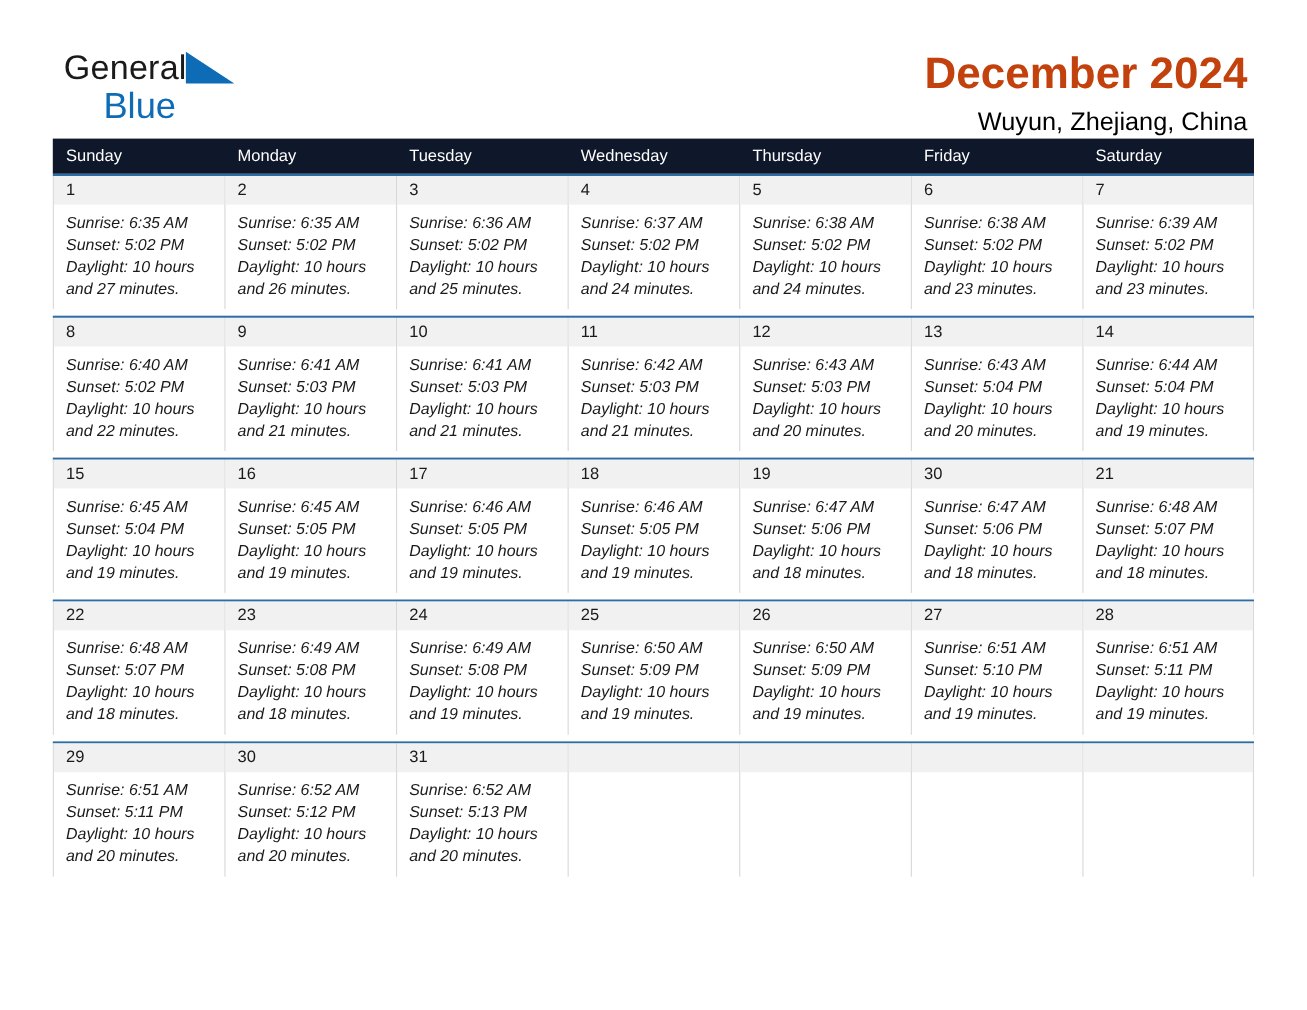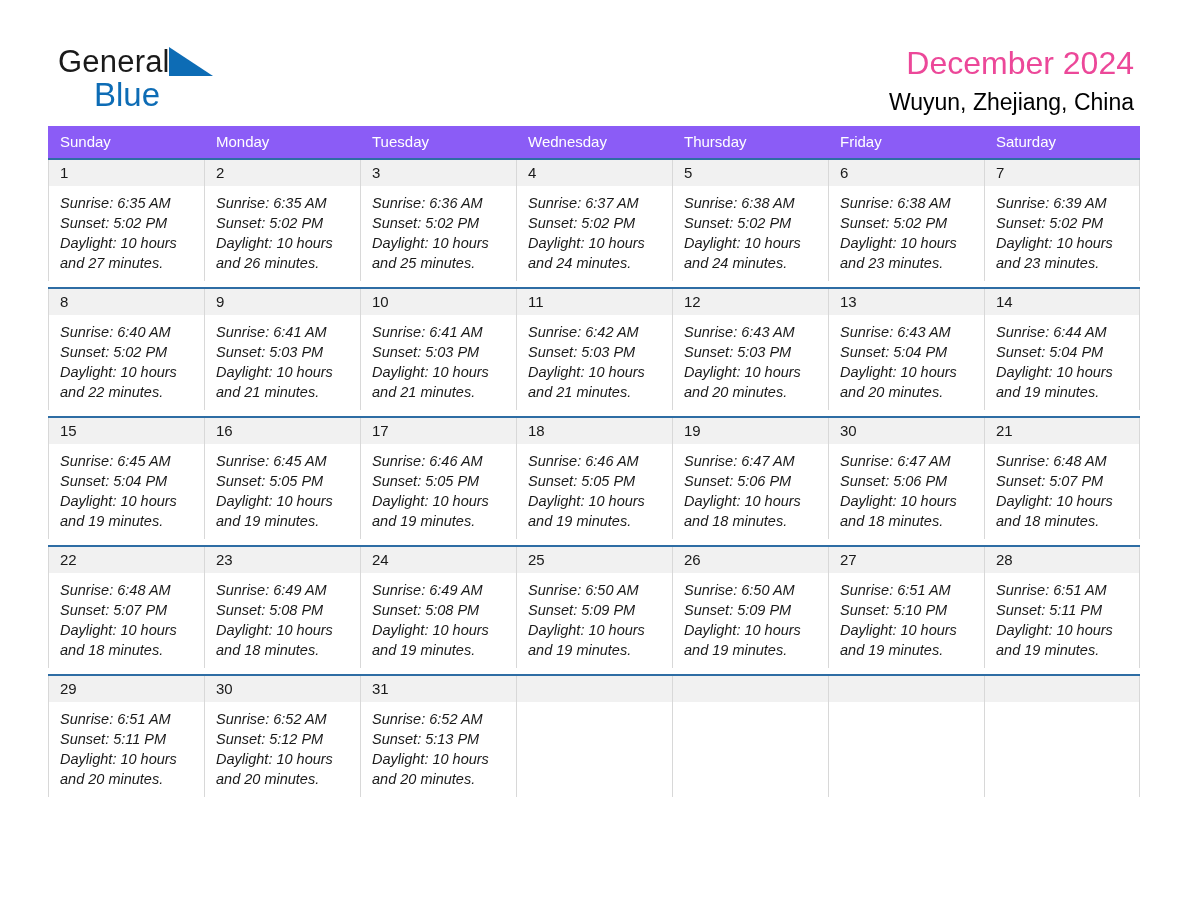--- a/index.html
+++ b/index.html
@@ -56,44 +56,44 @@
     line-height: 1;
     display: block;
     margin-top: -4px;
     margin-left: 36px;
   }
   .titles {
     text-align: right;
     padding-right: 6px;
   }
   .cal-title {
-    font-size: 32px;
-    font-weight: normal;
+    font-size: 40px;
+    font-weight: bold;
     line-height: 1.08;
-    color: #ec4899;
+    color: #c2410c;
     white-space: nowrap;
   }
   .cal-sub {
     font-size: 23px;
     font-weight: normal;
     line-height: 1.15;
     color: #000;
     margin-top: 8px;
     white-space: nowrap;
   }
 
   
   .calendar {
     width: 1092px;
     margin-top: 14px;
   }
   .weekdays {
     display: grid;
     grid-template-columns: repeat(7, 1fr);
-    background: #8b5cf6;
+    background: #0f172a;
     height: 32px;
   }
   .weekday {
     color: #ffffff;
     font-size: 15px;
     line-height: 32px;
     padding-left: 12px;
     box-sizing: border-box;
     white-space: nowrap;
   }

